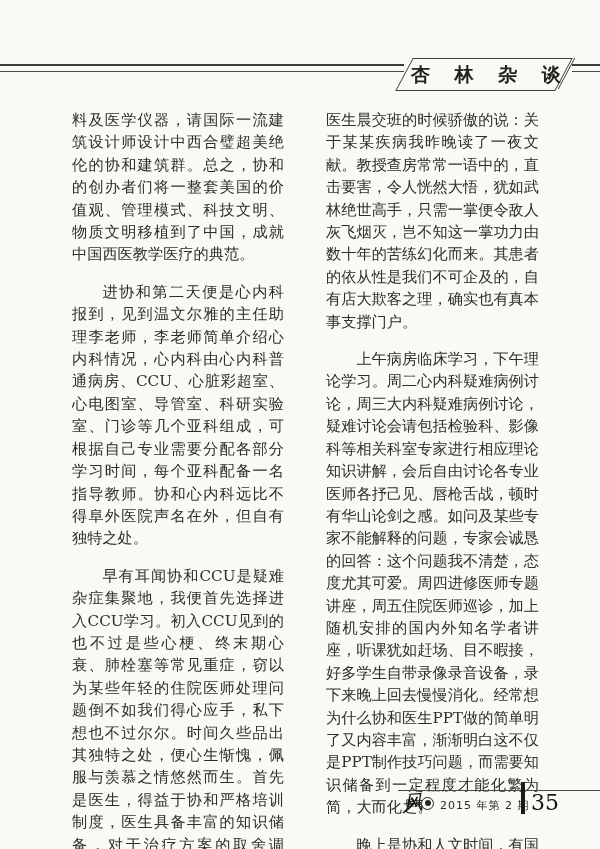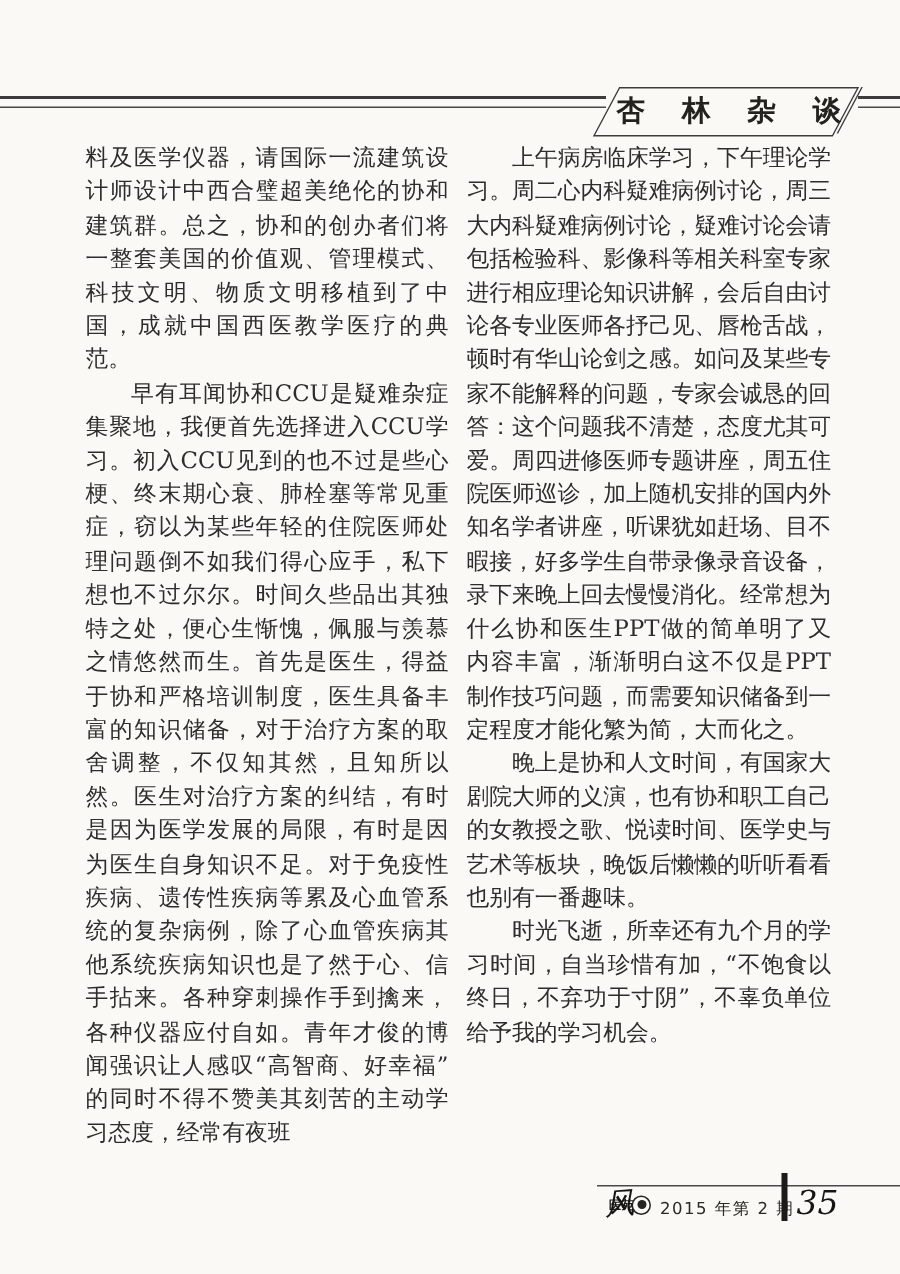--- a/index.html
+++ b/index.html
@@ -36,21 +36,21 @@
   .rule-end-slash{
     position:absolute;left:566px;top:58px;width:1px;height:31px;
     background:#3d3c3a;transform:skewX(-28deg);
   }
 
   
   .col{position:absolute;top:94px;}
   .col-left{left:57px;width:242px;}
   .col-right{left:311px;width:243px;}
   .col p{
-    margin:0;
+    margin:15px;
     font-size:15.2px;line-height:22.4px;
     text-align:justify;text-justify:inter-ideograph;
     color:#2e2d2b;
     word-break:break-all;
   }
   .col p.indent{text-indent:2em;}
 
   
   .footer-line{
     position:absolute;left:398px;top:790px;width:202px;height:0;
@@ -79,42 +79,44 @@
     position:absolute;left:440px;top:798px;
     font-size:11px;letter-spacing:1px;color:#2b2a27;white-space:nowrap;
     font-family:"DejaVu Sans","Liberation Sans",sans-serif;
   }
   .page-bar{
     position:absolute;left:521px;top:782px;width:3.5px;height:32px;
     background:#1c1b19;
   }
   .page-number{
     position:absolute;left:531px;top:790px;
-    font-size:22px;font-style:italic;color:#161513;
+    font-size:22px;color:#161513;
     font-family:"DejaVu Serif","Liberation Serif",serif;
   }
 </style>
 </head>
 <body>
 
 <div class="page">
 
   <div class="rule-left"></div>
   <div class="title-box">
     <span class="title-text">杏 林 杂 谈</span>
   </div>
   <div class="rule-end-slash"></div>
   <div class="rule-right"></div>
 
   <main>
     <section class="col col-left">
       <p>料及医学仪器，请国际一流建筑设计师设计中西合璧超美绝伦的协和建筑群。总之，协和的创办者们将一整套美国的价值观、管理模式、科技文明、物质文明移植到了中国，成就中国西医教学医疗的典范。</p>
+      <p class="indent">进协和第二天便是心内科报到，见到温文尔雅的主任助理李老师，李老师简单介绍心内科情况，心内科由心内科普通病房、CCU、心脏彩超室、心电图室、导管室、科研实验室、门诊等几个亚科组成，可根据自己专业需要分配各部分学习时间，每个亚科配备一名指导教师。协和心内科远比不得阜外医院声名在外，但自有独特之处。</p>
       <p class="indent">早有耳闻协和CCU是疑难杂症集聚地，我便首先选择进入CCU学习。初入CCU见到的也不过是些心梗、终末期心衰、肺栓塞等常见重症，窃以为某些年轻的住院医师处理问题倒不如我们得心应手，私下想也不过尔尔。时间久些品出其独特之处，便心生惭愧，佩服与羡慕之情悠然而生。首先是医生，得益于协和严格培训制度，医生具备丰富的知识储备，对于治疗方案的取舍调整，不仅知其然，且知所以然。医生对治疗方案的纠结，有时是因为医学发展的局限，有时是因为医生自身知识不足。对于免疫性疾病、遗传性疾病等累及心血管系统的复杂病例，除了心血管疾病其他系统疾病知识也是了然于心、信手拈来。各种穿刺操作手到擒来，各种仪器应付自如。青年才俊的博闻强识让人感叹“高智商、好幸福”的同时不得不赞美其刻苦的主动学习态度，经常有夜班</p>
     </section>
     <section class="col col-right">
+      <p>医生晨交班的时候骄傲的说：关于某某疾病我昨晚读了一夜文献。教授查房常常一语中的，直击要害，令人恍然大悟，犹如武林绝世高手，只需一掌便令敌人灰飞烟灭，岂不知这一掌功力由数十年的苦练幻化而来。其患者的依从性是我们不可企及的，自有店大欺客之理，确实也有真本事支撑门户。</p>
       <p class="indent">上午病房临床学习，下午理论学习。周二心内科疑难病例讨论，周三大内科疑难病例讨论，疑难讨论会请包括检验科、影像科等相关科室专家进行相应理论知识讲解，会后自由讨论各专业医师各抒己见、唇枪舌战，顿时有华山论剑之感。如问及某些专家不能解释的问题，专家会诚恳的回答：这个问题我不清楚，态度尤其可爱。周四进修医师专题讲座，周五住院医师巡诊，加上随机安排的国内外知名学者讲座，听课犹如赶场、目不暇接，好多学生自带录像录音设备，录下来晚上回去慢慢消化。经常想为什么协和医生PPT做的简单明了又内容丰富，渐渐明白这不仅是PPT制作技巧问题，而需要知识储备到一定程度才能化繁为简，大而化之。</p>
       <p class="indent">晚上是协和人文时间，有国家大剧院大师的义演，也有协和职工自己的女教授之歌、悦读时间、医学史与艺术等板块，晚饭后懒懒的听听看看也别有一番趣味。</p>
       <p class="indent">时光飞逝，所幸还有九个月的学习时间，自当珍惜有加，“不饱食以终日，不弃功于寸阴”，不辜负单位给予我的学习机会。</p>
     </section>
   </main>
 
   <footer>
     <div class="footer-line"></div>
     <span class="journal-small">医苑新</span>
     <span class="journal-stylized">风</span>

